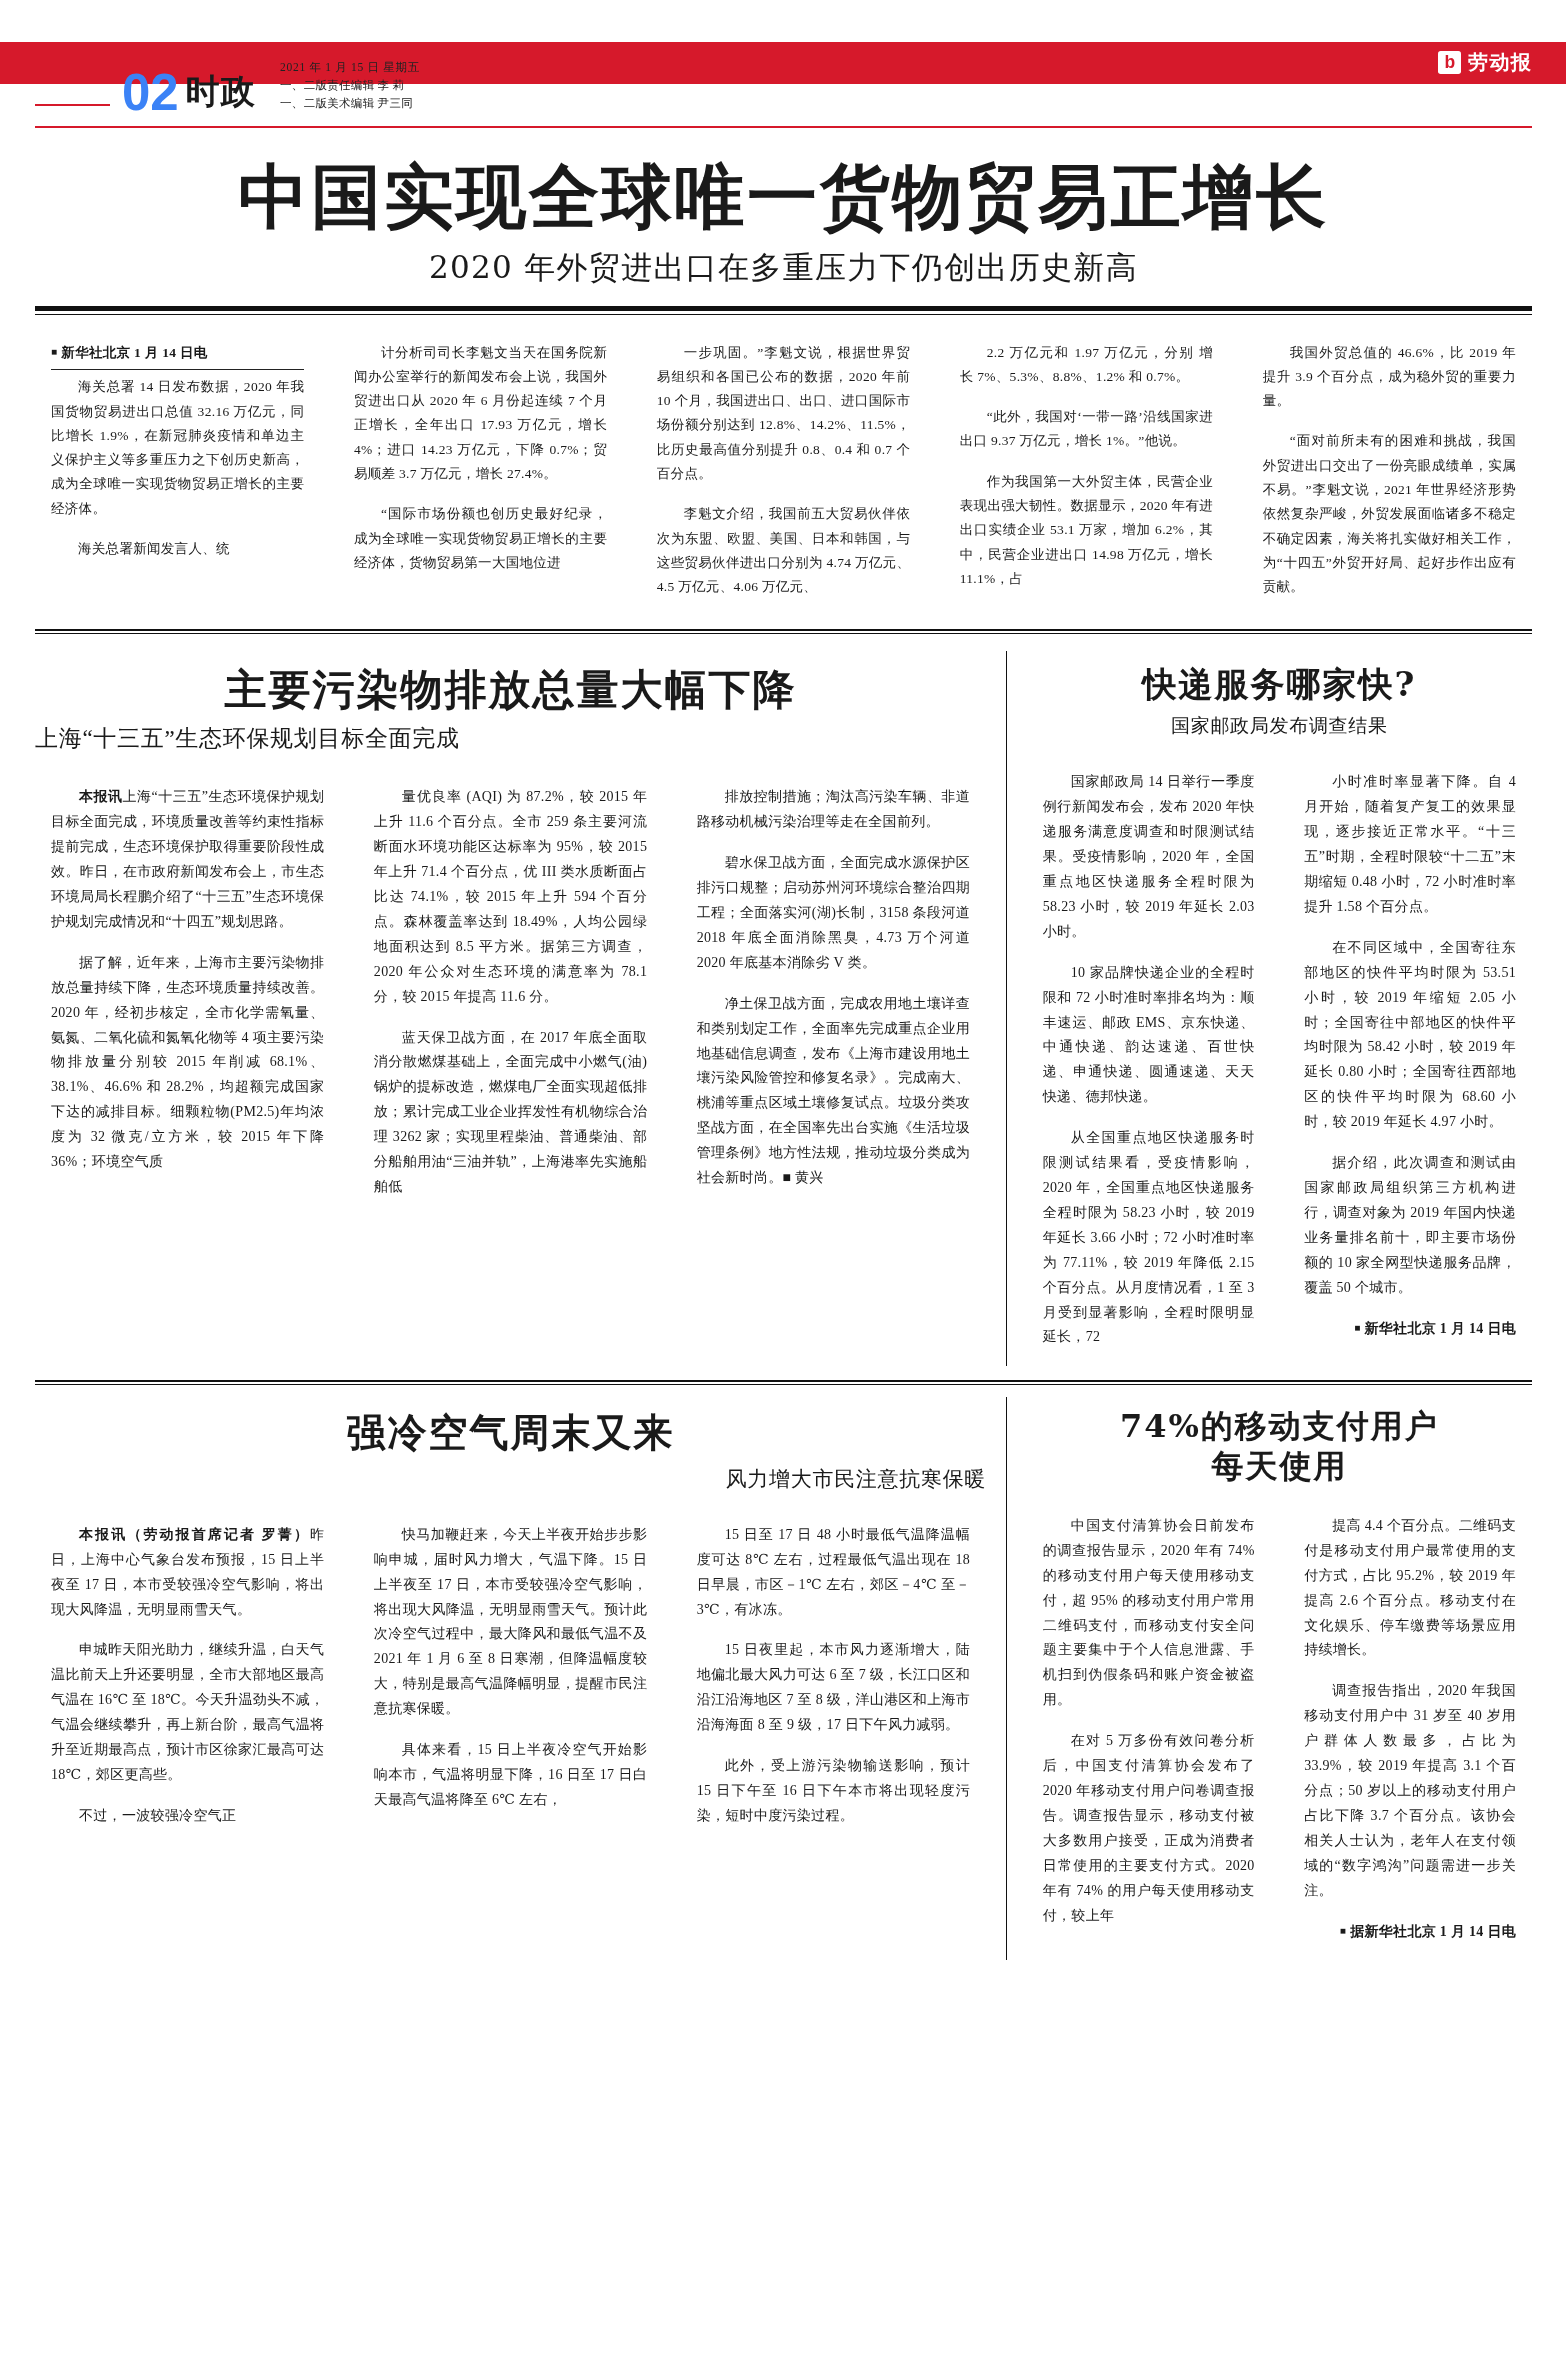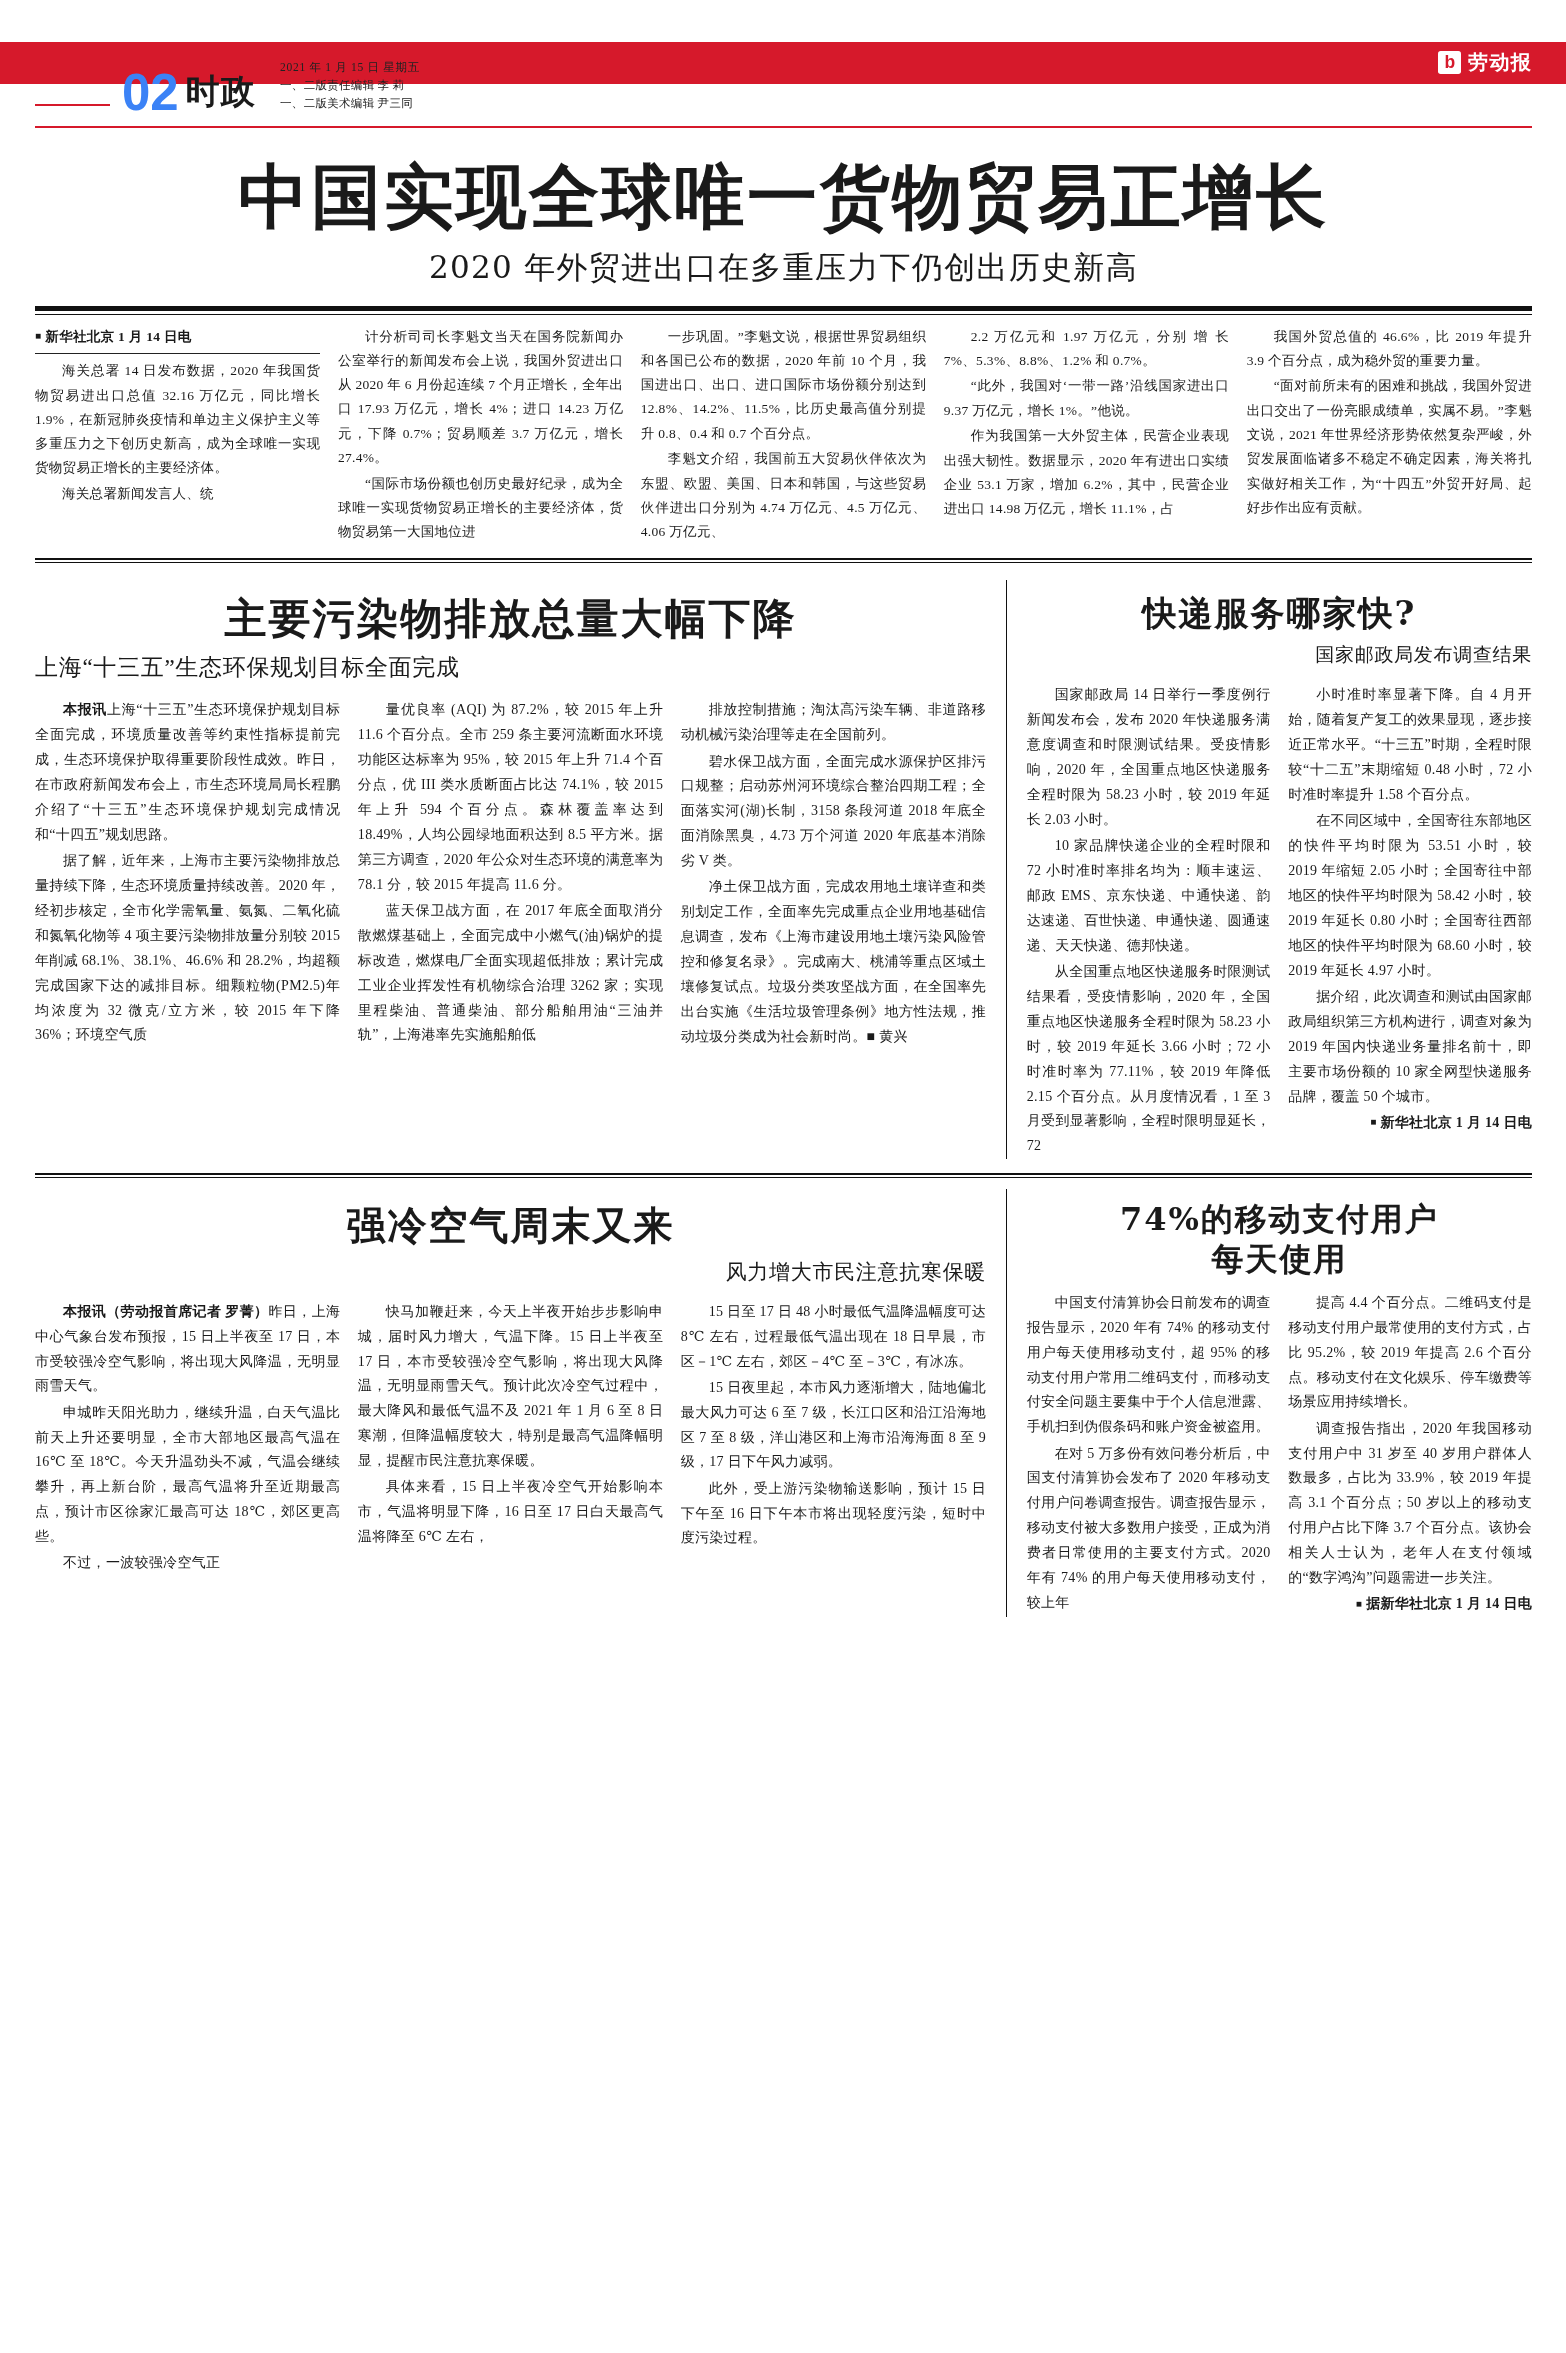--- a/index.html
+++ b/index.html
@@ -137,21 +137,21 @@
     display: flex;
     gap: 17.5px;
   }
   .col {
     flex: 1;
     font-size: 14px;
     line-height: 1.78;
     text-align: justify;
     letter-spacing: 0.3px;
   }
-  .col p { margin: 0; text-indent: 2em; }
+  .col p { margin: 16px; text-indent: 2em; }
   .col p + p { margin-top: 1.3px; }
   .dateline {
     text-indent: 0 !important;
     font-weight: bold;
   }
   .sq::before {
     content: "■";
     font-size: 10px;
     margin-right: 4px;
     vertical-align: 1.3px;
@@ -179,21 +179,21 @@
 
   .sec-head {
     text-align: center;
     font-weight: bold;
     font-family: "DejaVu Serif", serif;
     letter-spacing: 2px;
   }
   .mid-left .sec-head { font-size: 42px; margin: 10.8px 0 5.4px; }
   .mid-left .sec-sub { font-size: 23px; margin: 2.7px 0 15px; letter-spacing: 0.7px;}
   .mid-right .sec-head { font-size: 34px; margin: 10.8px 0 5.4px; }
-  .mid-right .sec-sub { text-align: right; font-size: 19px; margin: 2.7px 0 15px; letter-spacing: 0.7px; font-family: Liberation Serif, serif;}
+  .mid-right .sec-sub { text-align: center; font-size: 19px; margin: 2.7px 0 15px; letter-spacing: 0.7px; font-family: Liberation Serif, serif;}
 
   .mid-left .cols .col { font-size: 14px; }
   .mid-right .cols .col { font-size: 14px; }
 
   .hr-black {
     height: 2px;
     background: #111;
     margin: 13.5px 0 0;
   }
   .hr-black-thin {

